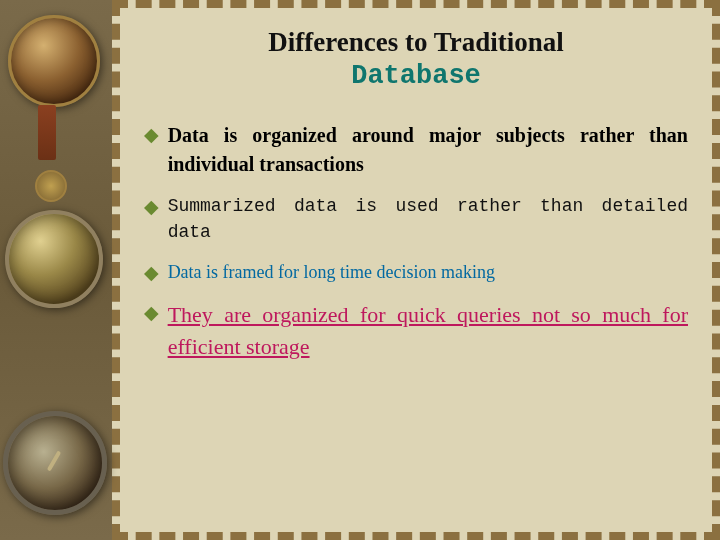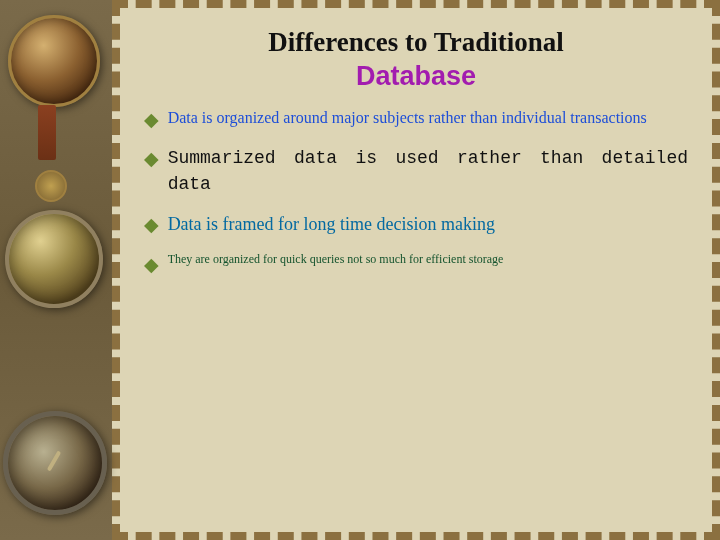--- a/index.html
+++ b/index.html
@@ -33,44 +33,44 @@
 
     <div style="position:absolute;bottom:25px;left:3px;width:104px;height:104px;border-radius:50%;background:radial-gradient(circle at 38% 38%,#b8b090 0%,#786848 45%,#382818 80%);border:5px solid #686050;box-shadow:2px 2px 8px rgba(0,0,0,0.5),inset 0 0 18px rgba(0,0,0,0.5);"></div>
 
     <div style="position:absolute;bottom:68px;left:52px;width:4px;height:22px;background:#c0b080;border-radius:2px;transform:rotate(30deg);"></div>
   </div>
 
   <div style="position:absolute;top:0;left:112px;right:0;bottom:0;background:#ddd5b5;border:8px dashed #8b7040;z-index:1;">
 
     <div style="padding:18px 24px 14px 24px;height:100%;display:flex;flex-direction:column;">
 
-      <div style="text-align:center;margin-bottom:12px;">
+      <div style="text-align:center;margin-bottom:27px;">
         <div style="font-family:'Times New Roman',Times,serif;font-size:27px;font-weight:bold;color:#111111;line-height:1.25;">Differences to Traditional</div>
-        <div style="font-family:Liberation Sans, sans-serif;font-size:27px;font-weight:bold;color:#a21caf;line-height:1.25;">Database</div>
+        <div style="font-family:Liberation Mono, monospace;font-size:27px;font-weight:bold;color:#0f766e;line-height:1.25;">Database</div>
       </div>
 
       <ul style="list-style:none;padding:0;margin:0;flex:1;">
 
         <li style="display:flex;align-items:flex-start;margin-bottom:14px;">
           <span style="color:#6a8a30;font-size:19px;margin-right:9px;margin-top:2px;flex-shrink:0;">◆</span>
-          <span style="font-family:'Times New Roman',Times,serif;font-size:16px;color:#1d4ed8;line-height:1.45;text-align:justify;flex:1;">Data  is  organized  around  major  subjects rather  than  individual  transactions</span>
+          <span style="font-family:'Times New Roman',Times,serif;font-size:20px;color:#000000;line-height:1.45;text-align:justify;flex:1;font-weight:bold;">Data  is  organized  around  major  subjects rather  than  individual  transactions</span>
         </li>
 
         <li style="display:flex;align-items:flex-start;margin-bottom:14px;">
           <span style="color:#6a8a30;font-size:19px;margin-right:9px;margin-top:2px;flex-shrink:0;">◆</span>
           <span style="font-family:Liberation Mono, monospace;font-size:18px;color:#111;line-height:1.45;text-align:justify;flex:1;">Summarized  data  is  used  rather  than detailed data</span>
         </li>
 
         <li style="display:flex;align-items:flex-start;margin-bottom:14px;">
           <span style="color:#6a8a30;font-size:19px;margin-right:9px;margin-top:2px;flex-shrink:0;">◆</span>
           <span style="font-family:'Times New Roman',Times,serif;font-size:18px;color:#0369a1;line-height:1.45;text-align:justify;flex:1;">Data  is  framed  for  long  time  decision making</span>
         </li>
 
         <li style="display:flex;align-items:flex-start;margin-bottom:14px;">
           <span style="color:#6a8a30;font-size:19px;margin-right:9px;margin-top:2px;flex-shrink:0;">◆</span>
-          <span style="font-family:'Times New Roman',Times,serif;font-size:12px;color:#14532d;line-height:1.45;text-align:justify;flex:1;">They are organized for quick queries not so much for efficient storage</span>
+          <span style="font-family:'Times New Roman',Times,serif;font-size:22px;color:#be185d;line-height:1.45;text-align:justify;flex:1;text-decoration:underline;">They are organized for quick queries not so much for efficient storage</span>
         </li>
 
       </ul>
     </div>
   </div>
 
 </div>
 
 </body></html>

